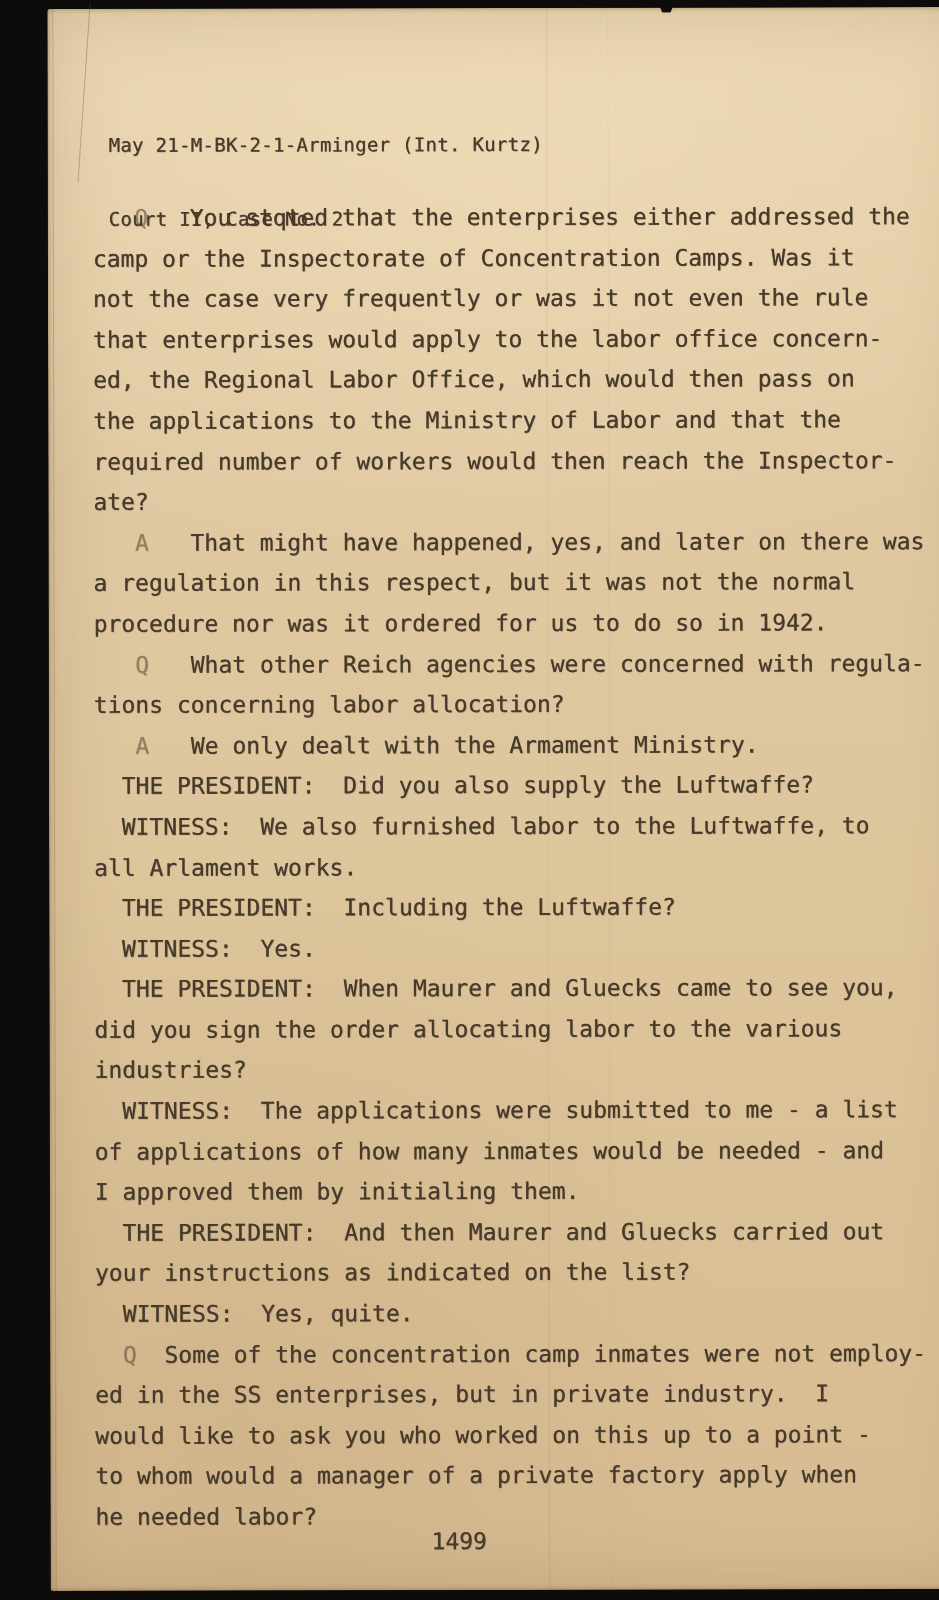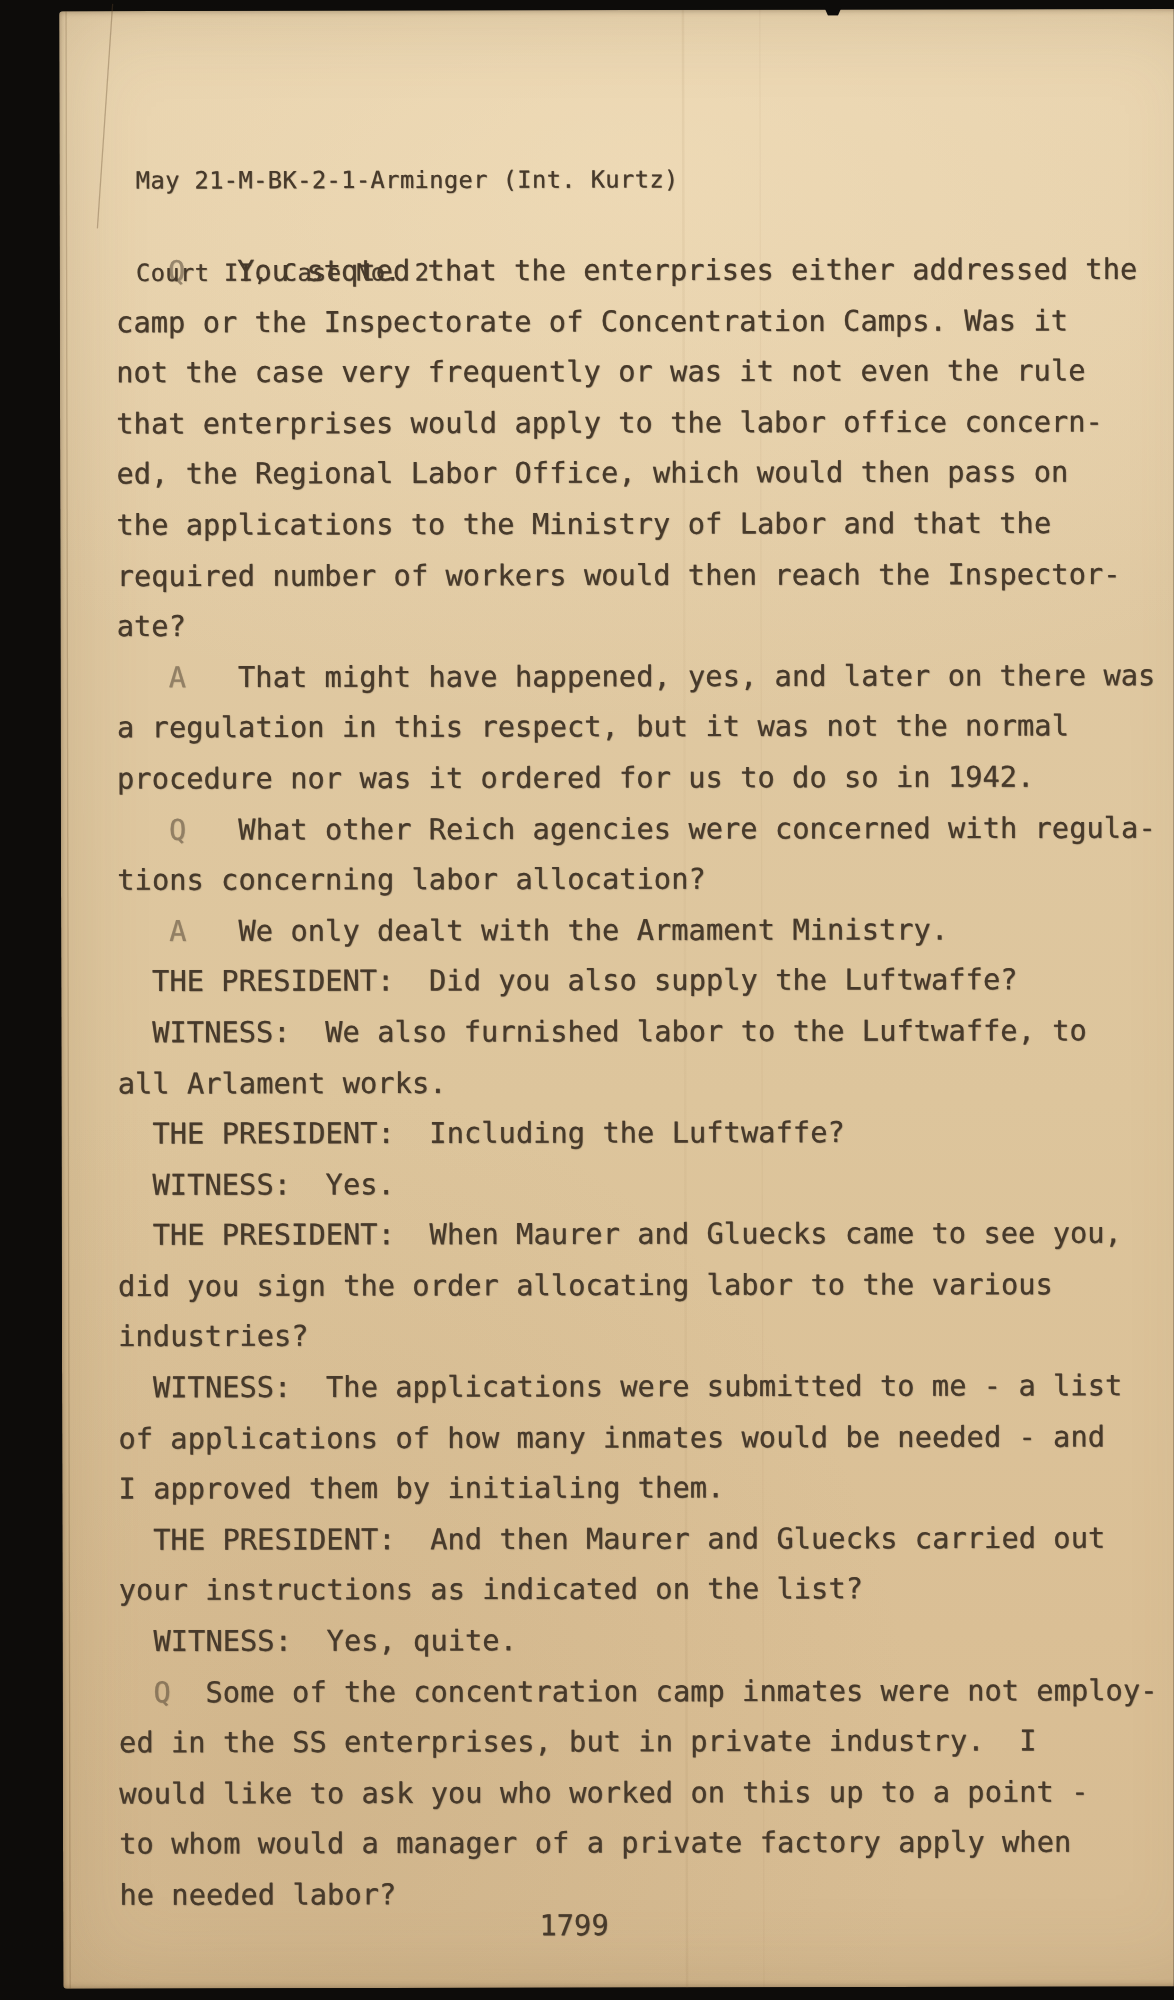--- a/index.html
+++ b/index.html
@@ -61,15 +61,15 @@
     <div class="crease-v2"></div>
     <div class="notch"></div>
 
     <div class="header-block typed">
       <div>May 21-M-BK-2-1-Arminger (Int. Kurtz)</div>
       <div>Court II, Case No. 2</div>
     </div>
 
     <div class="transcript typed"><div class="tline">   <span class="faded-marker">Q</span>   You stqted that the enterprises either addressed the</div><div class="tline">camp or the Inspectorate of Concentration Camps. Was it</div><div class="tline">not the case very frequently or was it not even the rule</div><div class="tline">that enterprises would apply to the labor office concern-</div><div class="tline">ed, the Regional Labor Office, which would then pass on</div><div class="tline">the applications to the Ministry of Labor and that the</div><div class="tline">required number of workers would then reach the Inspector-</div><div class="tline">ate?</div><div class="tline">   <span class="faded-marker">A</span>   That might have happened, yes, and later on there was</div><div class="tline">a regulation in this respect, but it was not the normal</div><div class="tline">procedure nor was it ordered for us to do so in 1942.</div><div class="tline">   <span class="faded-marker">Q</span>   What other Reich agencies were concerned with regula-</div><div class="tline">tions concerning labor allocation?</div><div class="tline">   <span class="faded-marker">A</span>   We only dealt with the Armament Ministry.</div><div class="tline">  THE PRESIDENT:  Did you also supply the Luftwaffe?</div><div class="tline">  WITNESS:  We also furnished labor to the Luftwaffe, to</div><div class="tline">all Arlament works.</div><div class="tline">  THE PRESIDENT:  Including the Luftwaffe?</div><div class="tline">  WITNESS:  Yes.</div><div class="tline">  THE PRESIDENT:  When Maurer and Gluecks came to see you,</div><div class="tline">did you sign the order allocating labor to the various</div><div class="tline">industries?</div><div class="tline">  WITNESS:  The applications were submitted to me - a list</div><div class="tline">of applications of how many inmates would be needed - and</div><div class="tline">I approved them by initialing them.</div><div class="tline">  THE PRESIDENT:  And then Maurer and Gluecks carried out</div><div class="tline">your instructions as indicated on the list?</div><div class="tline">  WITNESS:  Yes, quite.</div><div class="tline">  <span class="faded-marker">Q</span>  Some of the concentration camp inmates were not employ-</div><div class="tline">ed in the SS enterprises, but in private industry.  I</div><div class="tline">would like to ask you who worked on this up to a point -</div><div class="tline">to whom would a manager of a private factory apply when</div><div class="tline">he needed labor?</div></div>
 
-    <div class="page-number typed">1799</div>
+    <div class="page-number typed">1499</div>
   </div>
 </div>
 
 </body></html>

